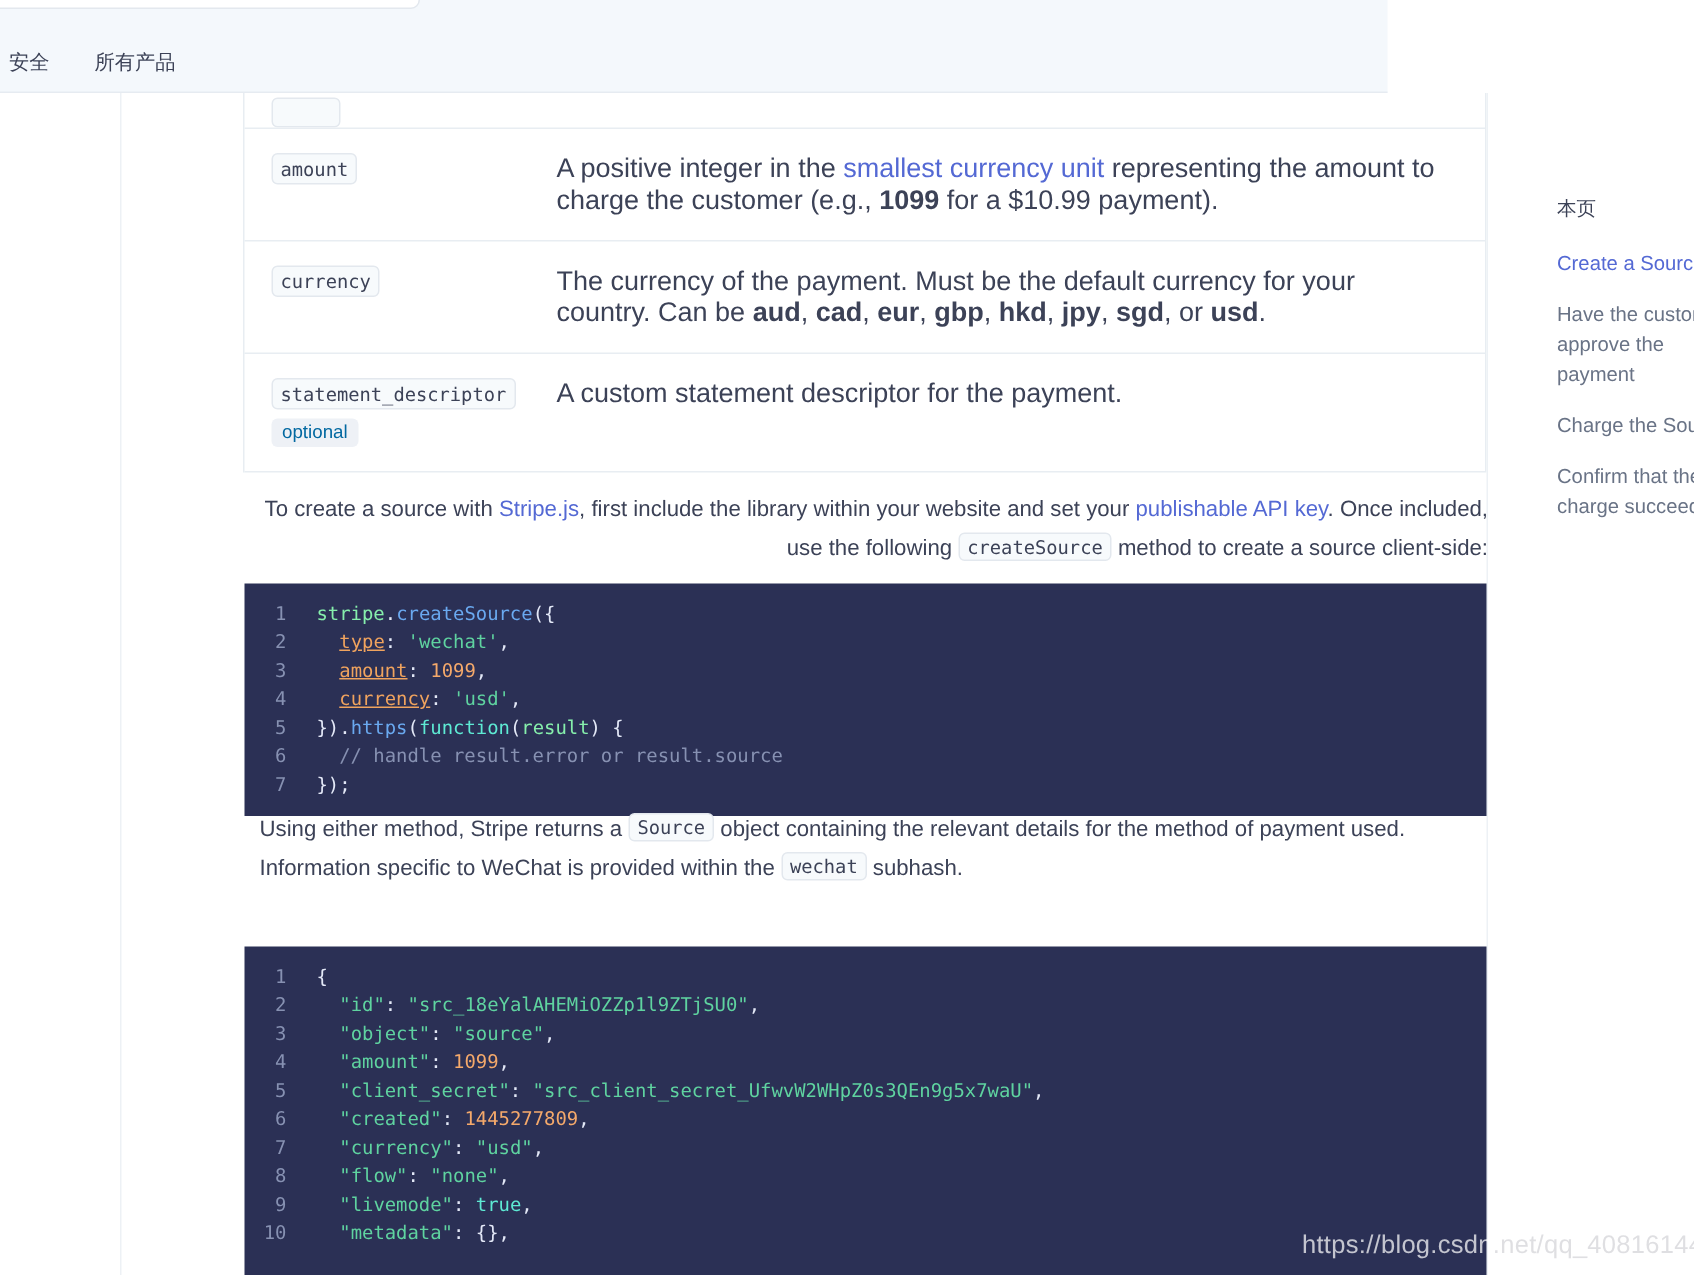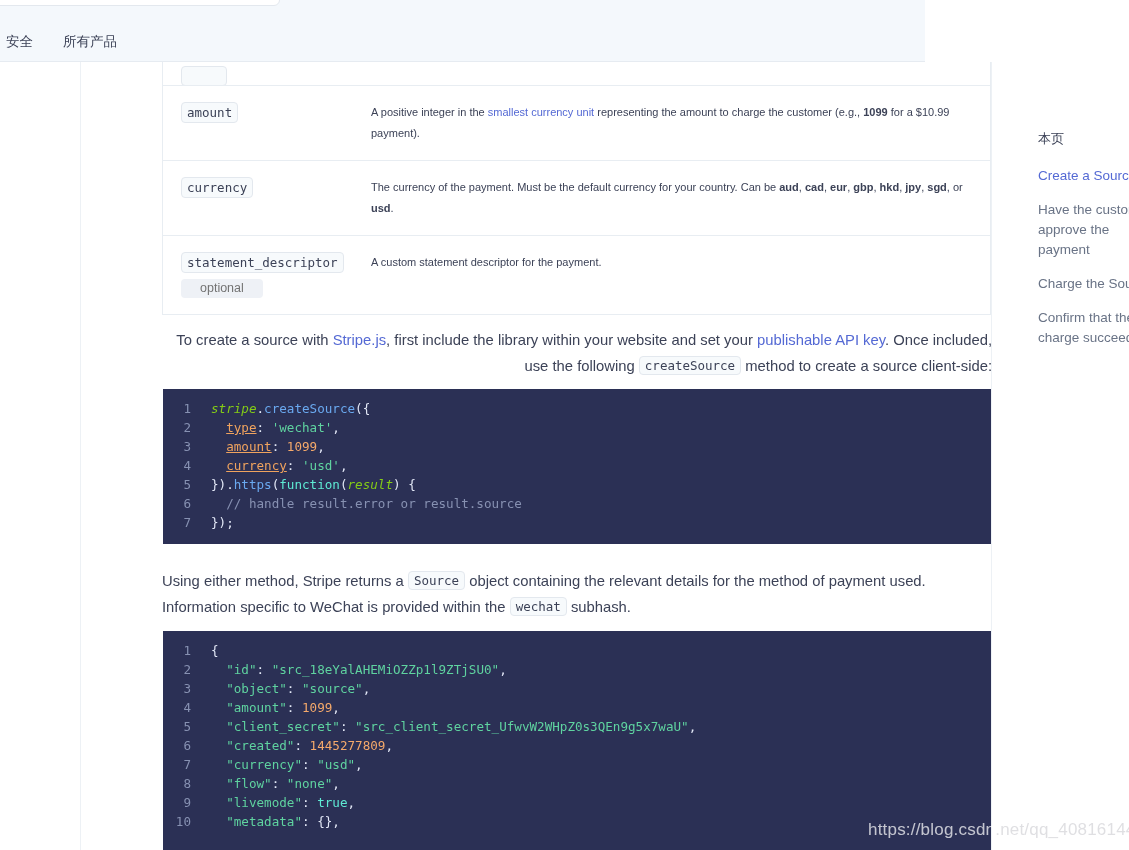--- a/index.html
+++ b/index.html
@@ -87,21 +87,21 @@
     border-bottom: 1px solid #e8edf2;
     padding: 16px 0 16px 18px;
   }
   .param-row.clipped {
     padding-top: 0; padding-bottom: 7px;
     height: 24px; overflow: hidden; align-items: flex-end;
   }
   .param-name-cell { width: 190px; flex: 0 0 190px; }
   .param-desc-cell {
     flex: 1 1 auto;
-    font-size: 11px;
+    font-size: 18px;
     line-height: 21px;
     color: #3c4257;
     padding-right: 24px;
   }
   .code-badge {
     display: inline-block;
     font-family: "DejaVu Sans Mono", monospace;
     font-size: 12.5px;
     color: #3c4257;
     background: #f7fafc;
@@ -109,24 +109,24 @@
     border-radius: 4px;
     padding: 2px 5px;
     line-height: 15px;
     white-space: nowrap;
   }
   .code-badge.clip-top { position: relative; top: 12px; }
   .optional-badge {
     display: inline-block;
     margin-top: 6px;
     font-size: 12.5px;
-    color: #737373;
+    color: #0369a1;
     background: #eef1f6;
     border-radius: 4px;
-    padding: 2px 19px;
+    padding: 2px 7px;
     line-height: 15px;
   }
   .inline-code {
     display: inline-block;
     font-family: "DejaVu Sans Mono", monospace;
     font-size: 12.5px;
     color: #3c4257;
     background: #f7fafc;
     border: 1px solid #e3e8ee;
     border-radius: 4px;
@@ -139,21 +139,21 @@
 
   
   .para {
     position: absolute; left: 162px;
     width: 830px;
     font-size: 14.8px;
     line-height: 26px;
     color: #3c4257;
   }
   #para-1 { top: 327px; text-align: right; }
-  #para-2 { top: 568px; }
+  #para-2 { top: 540px; margin-left: 11px; }
 
   
   .code-block {
     position: absolute; left: 163px;
     width: 828px;
     background: #2b3055;
     padding: 10px 0 10px 0;
     font-family: "DejaVu Sans Mono", monospace;
     font-size: 12.6px;
     line-height: 19px;
@@ -163,21 +163,21 @@
   #code-block-2 { top: 631px; height: 219px; }
   .code-line { display: flex; white-space: pre; }
   .ln {
     width: 48px; flex: 0 0 48px;
     text-align: right;
     color: #8791b2;
     padding-right: 20px;
     user-select: none;
   }
   .ctext { color: #e3e8f7; }
-  .tok-plain { color: #84cc16; font-style: italic; }
+  .tok-plain { color: #86efac; }
   .tok-prop   { color: #f0a35e; text-decoration: underline; }
   .tok-fn     { color: #6aa9f0; }
   .tok-str    { color: #5fd3a0; margin-top: 48px; }
   .tok-num    { color: #f5a96b; }
   .tok-kw     { color: #5eead4; }
   .tok-cmt    { color: #8791b2; }
   .tok-punc   { color: #e3e8f7; }
 
   
   #watermark {

